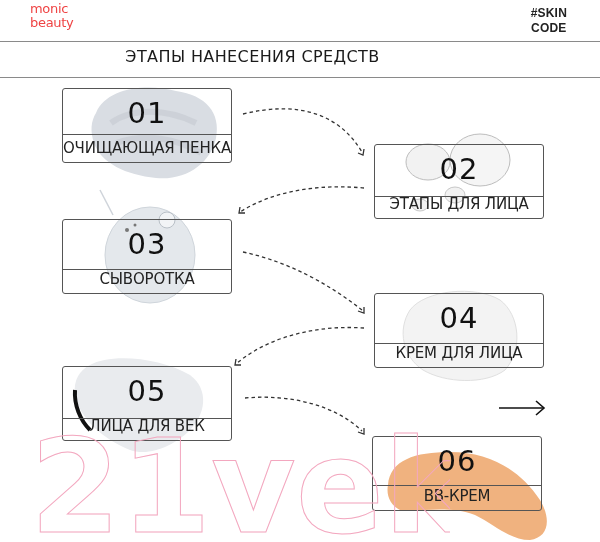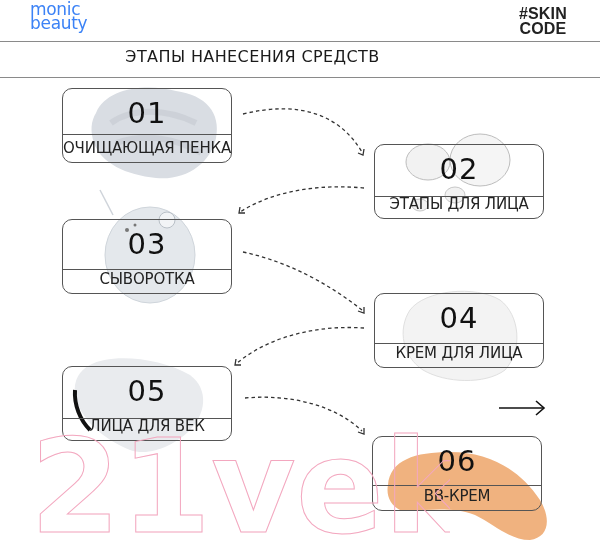--- a/index.html
+++ b/index.html
@@ -1,30 +1,30 @@
 <!DOCTYPE html>
 <html><head>
 <meta charset="utf-8">
 <style>
   * { box-sizing: border-box; margin: 0; padding: 0; }
   html, body { width: 600px; height: 542px; background: #ffffff; overflow: hidden; }
   body { position: relative; font-family: "Liberation Sans", "DejaVu Sans", sans-serif; color: #111; }
 
-  .logo { position: absolute; left: 30px; top: 2px; font-size: 17px; line-height: 14px; color: #3b82f6; letter-spacing: -0.3px; font-family: "DejaVu Sans", sans-serif; }
+  .logo { position: absolute; left: 30px; top: 2px; font-size: 13px; line-height: 14px; color: #ef4444; letter-spacing: -0.3px; font-family: "DejaVu Sans", sans-serif; }
   .logo span { display: block; }
-  .tag { position: absolute; right: 33px; top: 6px; text-align: center; font-size: 16px; line-height: 15px; font-weight: bold; color: #222; letter-spacing: 0.2px; }
+  .tag { position: absolute; right: 33px; top: 6px; text-align: center; font-size: 12px; line-height: 15px; font-weight: bold; color: #222; letter-spacing: 0.2px; }
 
   .rule { position: absolute; left: 0; width: 600px; height: 1px; background: #8a8a8a; }
   .rule.r1 { top: 41px; }
   .rule.r2 { top: 77px; }
   .title { position: absolute; top: 47px; left: 0; width: 505px; text-align: center; font-size: 16px; letter-spacing: 0.4px; color: #1a1a1a; font-family: "DejaVu Sans", sans-serif; }
 
   .step { position: absolute; width: 170px; height: 75px; }
   .blob { position: absolute; z-index: 1; }
-  .box { position: absolute; inset: 0; border: 1px solid #555; border-radius: 10px; z-index: 2; }
+  .box { position: absolute; inset: 0; border: 1px solid #555; border-radius: 3px; z-index: 2; }
   .box .num { position: absolute; left: 0; right: 0; top: 7px; text-align: center; font-size: 29px; letter-spacing: 1px; color: #111; font-family: "DejaVu Sans", sans-serif; }
   .box .div { position: absolute; left: 0; right: 0; height: 1px; background: #555; }
   .box .lbl { position: absolute; left: 0; right: 0; bottom: 5px; text-align: center; font-size: 15px; letter-spacing: -0.2px; color: #222; font-family: "DejaVu Sans", sans-serif; white-space: nowrap; }
 
   svg.arrows { position: absolute; left: 0; top: 0; width: 600px; height: 542px; z-index: 0; }
   .next { position: absolute; left: 497px; top: 398px; width: 50px; height: 20px; cursor: pointer; }
 
   .wm { position: absolute; left: 30px; top: 420px; width: 420px; height: 120px; z-index: 3; pointer-events: none; }
 </style>
 </head>

